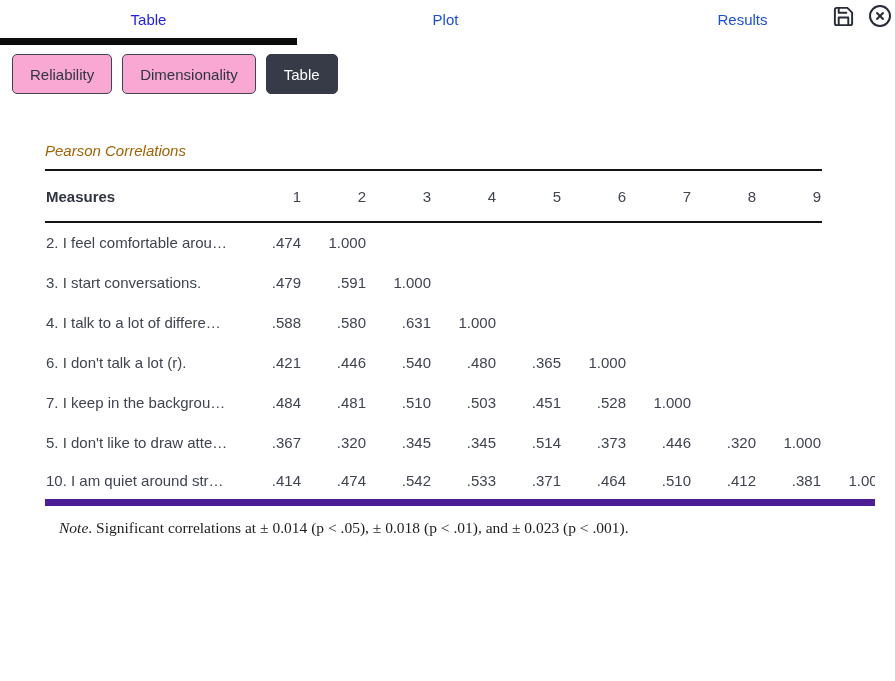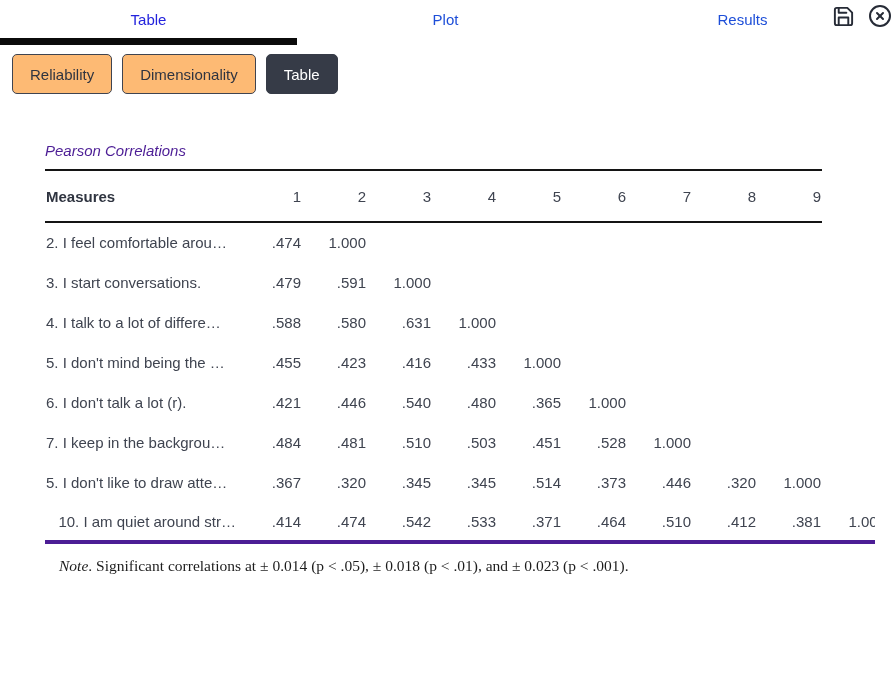--- a/index.html
+++ b/index.html
@@ -51,36 +51,36 @@
   .btnrow {
     display: flex;
     gap: 10px;
     margin: 9px 0 0 12px;
   }
   .btn {
     height: 40px;
     padding: 0 17px;
     border: 1px solid #3f4450;
     border-radius: 5px;
-    background: #fdba74;
+    background: #f9a8d4;
     font-family: "Liberation Sans", sans-serif;
     font-size: 15px;
     color: #2f3440;
     display: flex; align-items: center;
     cursor: pointer;
   }
   .btn.selected {
     background: #363b47;
     border-color: #363b47;
     color: #ffffff;
   }
   
   .content { margin-left: 45px; margin-top: 48px; }
   .caption-num  { font-size: 15px; color: #3a3f4a; }
-  .caption-title{ font-size: 15px; font-style: italic; margin-top: 12px; color: #4c1d95; }
+  .caption-title{ font-size: 15px; font-style: italic; margin-top: 12px; color: #a16207; }
   
   .table-clip {
     width: 830px;
     overflow: hidden;
     margin-top: 10px;
   }
   table.corr {
     border-collapse: collapse;
     table-layout: fixed;
     width: 842px;
@@ -97,21 +97,21 @@
   }
   th.measures { text-align: left; font-weight: bold; color: #2f3440; }
   th.num, td.num { text-align: right; font-weight: normal; }
   table.corr tbody td {
     height: 40px;
     vertical-align: middle;
     white-space: nowrap;
     overflow: hidden;
   }
   td.label { text-align: left; }
-  table.corr tbody tr:last-child td { border-bottom: 4px solid #4c1d95; text-align: right; }
+  table.corr tbody tr:last-child td { border-bottom: 7px solid #4c1d95; }
   
   .note {
     font-family: "Liberation Serif", serif;
     font-size: 15.5px;
     color: #1d1d1d;
     margin: 13px 0 12px 14px;
   }
   .note .note-prefix { font-style: italic; }
 </style>
 </head>
@@ -214,33 +214,20 @@
             <td class="num">.631</td>
             <td class="num">1.000</td>
             <td class="num"></td>
             <td class="num"></td>
             <td class="num"></td>
             <td class="num"></td>
             <td class="num"></td>
             <td class="num"></td>
           </tr>
           <tr>
-            <td class="label">5. I don't mind being the …</td>
-            <td class="num">.455</td>
-            <td class="num">.423</td>
-            <td class="num">.416</td>
-            <td class="num">.433</td>
-            <td class="num">1.000</td>
-            <td class="num"></td>
-            <td class="num"></td>
-            <td class="num"></td>
-            <td class="num"></td>
-            <td class="num"></td>
-          </tr>
-          <tr>
             <td class="label">6. I don't talk a lot (r).</td>
             <td class="num">.421</td>
             <td class="num">.446</td>
             <td class="num">.540</td>
             <td class="num">.480</td>
             <td class="num">.365</td>
             <td class="num">1.000</td>
             <td class="num"></td>
             <td class="num"></td>
             <td class="num"></td>

